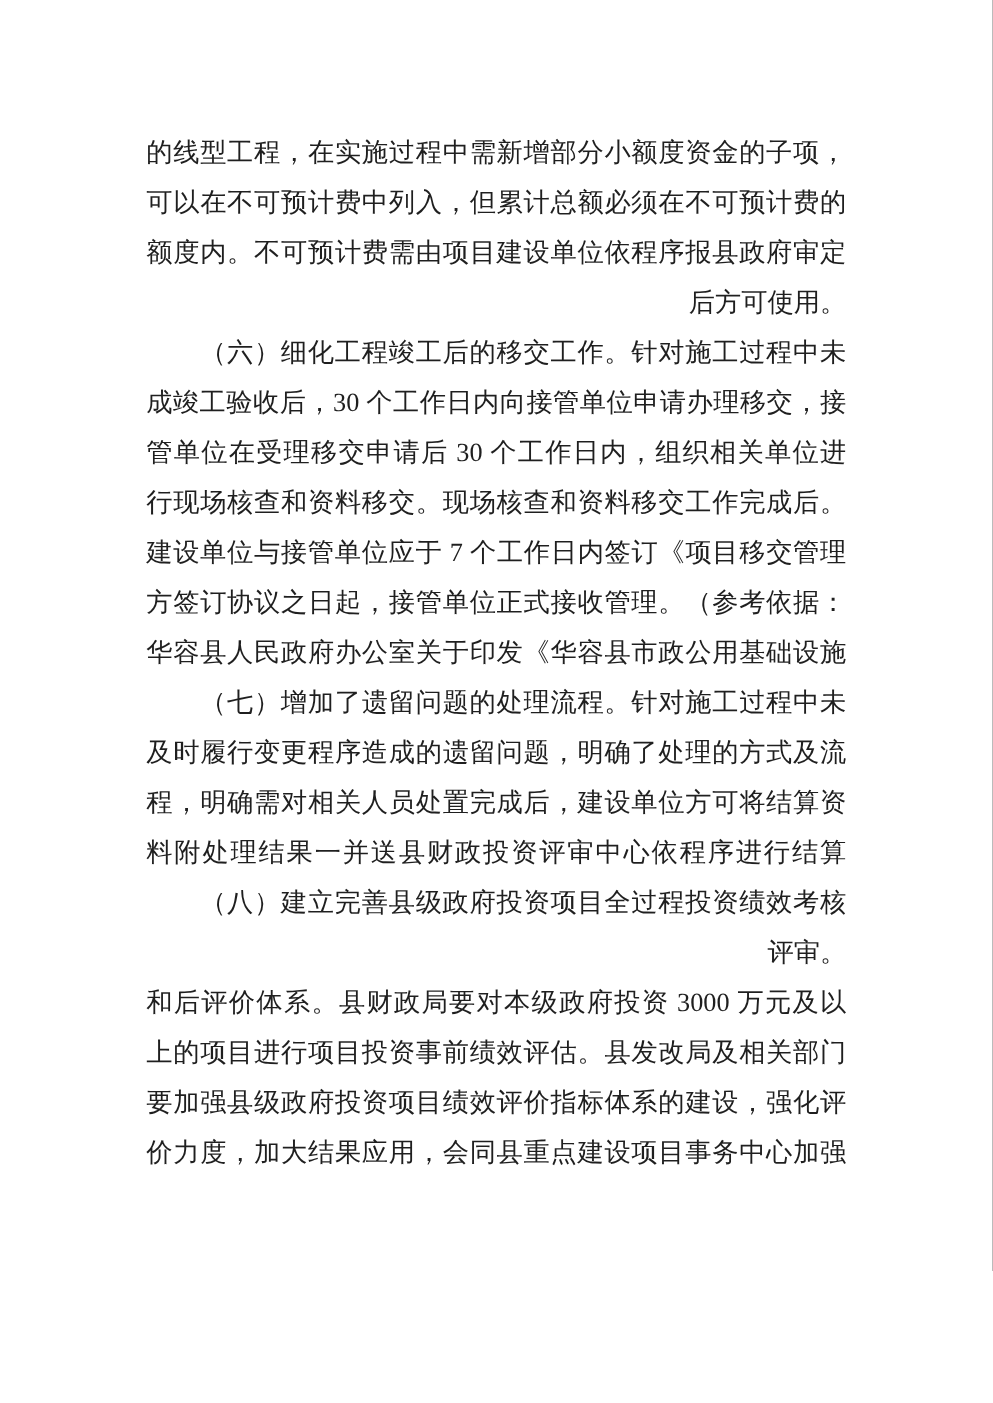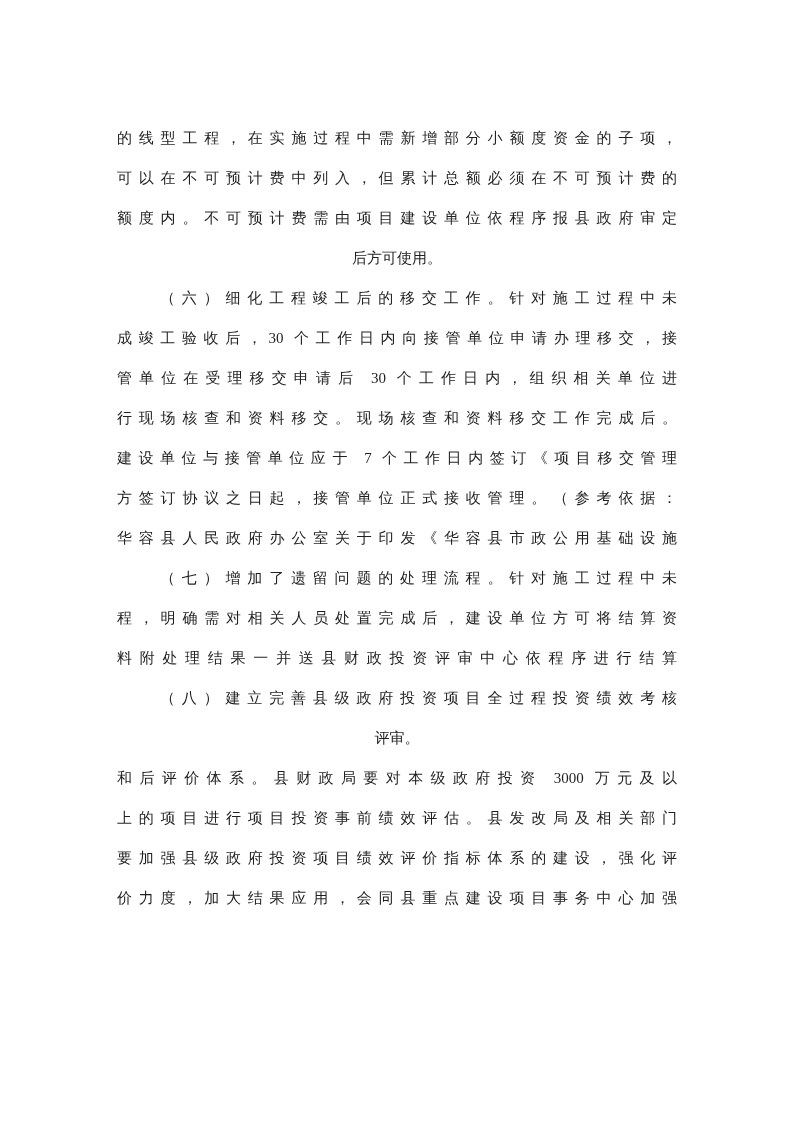--- a/index.html
+++ b/index.html
@@ -12,36 +12,35 @@
     width: 794px;
     height: 1122px;
     margin: 0 auto;
     background: var(--page-bg, #ffffff);
     box-sizing: border-box;
     padding: 102px 117px 0 117px;
     overflow: hidden;
   }
   .doc-body {
     font-family: "Liberation Serif", "DejaVu Serif", serif;
-    font-size: 15px;
+    font-size: 21px;
     line-height: 40px;
     color: var(--text-color, #1f1f1f);
     font-weight: 400;
-    margin-top: 16px;
   }
   .line {
     height: 40px;
     white-space: normal;
     text-align: justify;
     text-align-last: justify;
     text-justify: inter-character;
     overflow: hidden;
   }
   .line.short {
-    text-align: center;
+    text-align: right;
     text-align-last: auto;
   }
   .line.indent {
     text-indent: 43px;
   }
 </style>
 </head>
 <body style="--page-bg: #ffffff; --text-color: #1f1f1f;">
 
 <div class="page">
@@ -51,20 +50,21 @@
     <div class="line">额度内。不可预计费需由项目建设单位依程序报县政府审定</div>
     <div class="line short">后方可使用。</div>
     <div class="line indent">（六）细化工程竣工后的移交工作。针对施工过程中未</div>
     <div class="line">成竣工验收后，30 个工作日内向接管单位申请办理移交，接</div>
     <div class="line">管单位在受理移交申请后 30 个工作日内，组织相关单位进</div>
     <div class="line">行现场核查和资料移交。现场核查和资料移交工作完成后。</div>
     <div class="line">建设单位与接管单位应于 7 个工作日内签订《项目移交管理</div>
     <div class="line">方签订协议之日起，接管单位正式接收管理。（参考依据：</div>
     <div class="line">华容县人民政府办公室关于印发《华容县市政公用基础设施</div>
     <div class="line indent">（七）增加了遗留问题的处理流程。针对施工过程中未</div>
+    <div class="line">及时履行变更程序造成的遗留问题，明确了处理的方式及流</div>
     <div class="line">程，明确需对相关人员处置完成后，建设单位方可将结算资</div>
     <div class="line">料附处理结果一并送县财政投资评审中心依程序进行结算</div>
     <div class="line indent">（八）建立完善县级政府投资项目全过程投资绩效考核</div>
     <div class="line short">评审。</div>
     <div class="line">和后评价体系。县财政局要对本级政府投资 3000 万元及以</div>
     <div class="line">上的项目进行项目投资事前绩效评估。县发改局及相关部门</div>
     <div class="line">要加强县级政府投资项目绩效评价指标体系的建设，强化评</div>
     <div class="line">价力度，加大结果应用，会同县重点建设项目事务中心加强</div>
   </div>
 </div>

